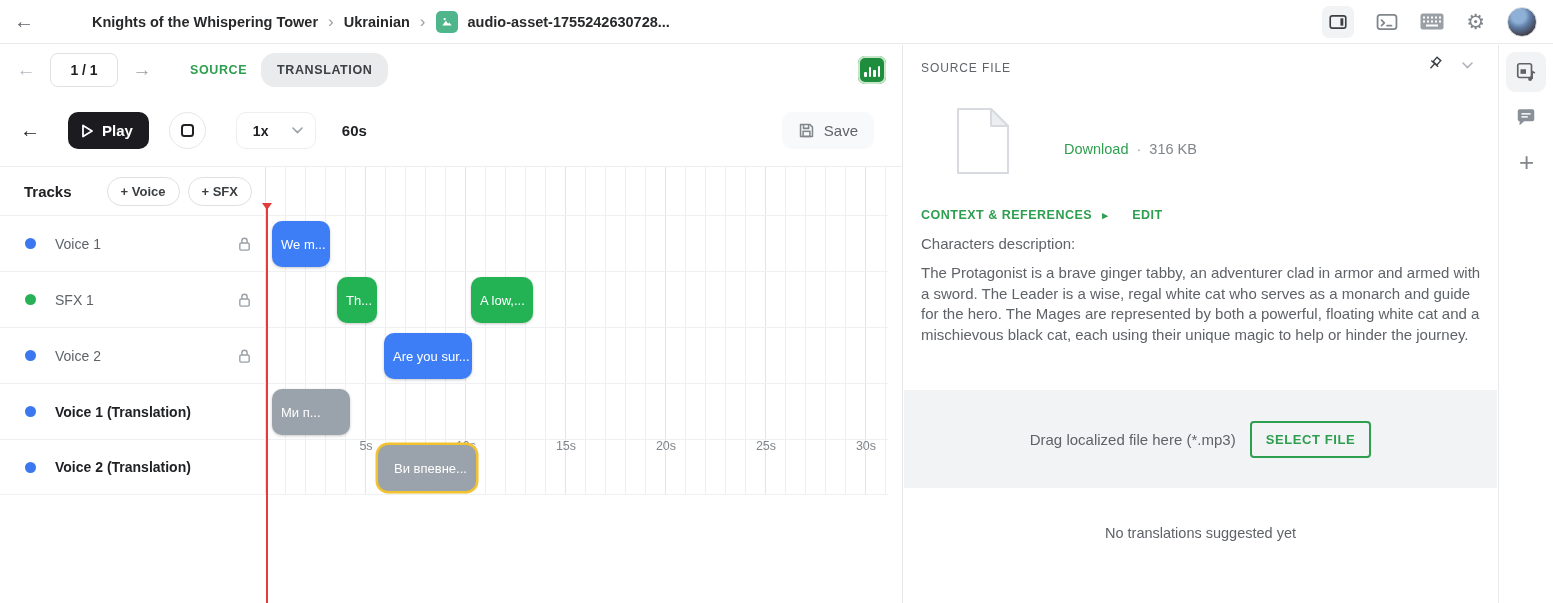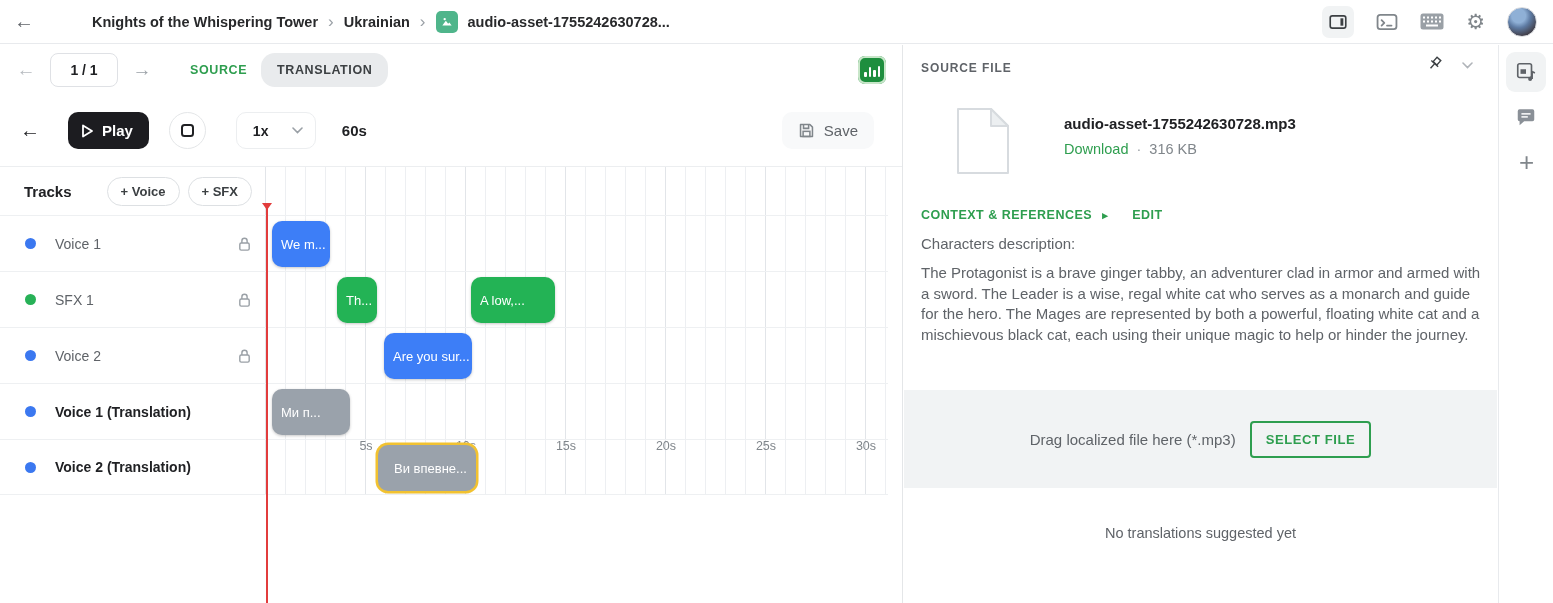--- a/index.html
+++ b/index.html
@@ -90,21 +90,21 @@
   .clip.green { background:var(--clip-green,#23b355); }
   .clip.gray { background:var(--clip-gray,#9aa2ab); }
   .clip.selected { box-shadow:0 0 0 2.5px var(--selection-yellow,#f2c230), 0 1px 3px rgba(0,0,0,.22);padding-left:16px; }
 
   .playhead { position:absolute; left:266px; top:160px; width:2px; height:398px; background:var(--playhead-red,#e23c3c); z-index:5; }
   .playhead-cap { position:absolute; left:262px; top:158px; width:0; height:0; z-index:6;
     border-left:5px solid transparent; border-right:5px solid transparent; border-top:7px solid var(--playhead-red,#e23c3c); }
 
   
   .side-panel { position:absolute; left:904px; top:45px; width:593px; height:558px; background:#fff; }
-  .sp-title { position:absolute; left:17px; top:16px; font-size:12px; font-weight:700; letter-spacing:.9px; color:#5f6368; }
+  .sp-title { position:absolute; left:17px; top:16px; font-size:12px; font-weight:400; letter-spacing:.9px; color:#5f6368; }
   .pin-btn { position:absolute; right:52px; top:10px; }
   .sp-chevron { position:absolute; right:24px; top:17px; color:#9aa0a6; }
 
   .doc-icon { position:absolute; left:52px; top:62px; }
   .file-name { position:absolute; left:160px; top:70px; font-size:15px; font-weight:700; }
   .file-meta { position:absolute; left:160px; top:96px; display:flex; align-items:center; gap:8px; font-size:14.5px; }
   .dl-link { color:var(--accent-green,#2e9e4f); cursor:pointer; }
   .meta-sep { color:#9aa0a6; }
   .file-size { color:#80868b; }
 
@@ -281,21 +281,21 @@
           <svg width="15" height="16" viewBox="0 0 16 17">
               <rect x="3" y="7.5" width="10" height="7.5" rx="1.5" fill="none" stroke="#9aa0a6" stroke-width="1.5"></rect>
               <path d="M5.2 7.5V5.2a2.8 2.8 0 0 1 5.6 0v2.3" fill="none" stroke="#9aa0a6" stroke-width="1.5"></path>
             </svg>
         </span>
       </div>
       <div class="lane">
         <div class="clip green" style="left: 72px; width: 40px;">
             <span>Th...</span>
           </div>
-        <div class="clip green" style="left: 206px; width: 84px;">
+        <div class="clip green" style="left: 206px; width: 62px;">
             <span>A low,...</span>
           </div>
       </div>
     </div>
 
     <div class="track-row">
       <div class="row-head">
         <span class="dot dot-blue"></span>
         <span class="row-label">Voice 2</span>
         <span class="lock">
@@ -358,21 +358,20 @@
         <path d="M1 1l4.5 4.5L10 1" fill="none" stroke="#b0b4b9" stroke-width="1.6" stroke-linecap="round"></path>
       </svg>
   </span>
 
   <span class="doc-icon">
     <svg width="54" height="68" viewBox="0 0 54 68">
         <path d="M2 2h33l17 17v47H2z" fill="#fff" stroke="#d7dbdf" stroke-width="2" stroke-linejoin="round"></path>
         <path d="M35 2v17h17z" fill="#eceff1" stroke="#d7dbdf" stroke-width="2" stroke-linejoin="round"></path>
       </svg>
   </span>
-  <div class="file-name">audio-asset-1755242630728.mp3</div>
   <div class="file-meta">
     <span class="dl-link">Download</span>
     <span class="meta-sep">·</span>
     <span class="file-size">316 KB</span>
   </div>
 
   <div class="ctx-row">
     <span>CONTEXT &amp; REFERENCES</span>
     <span class="ctx-arrow">▸</span>
     <span class="ctx-edit">EDIT</span>

